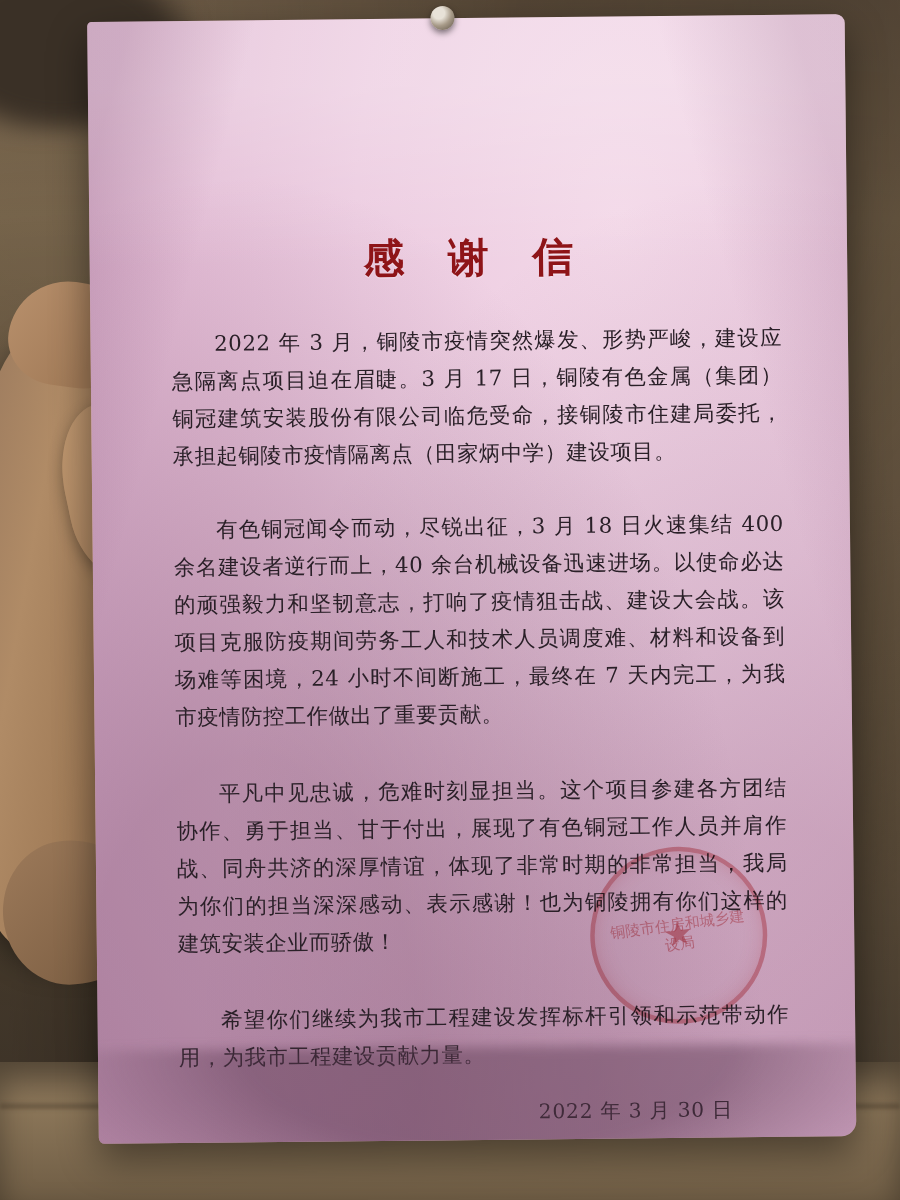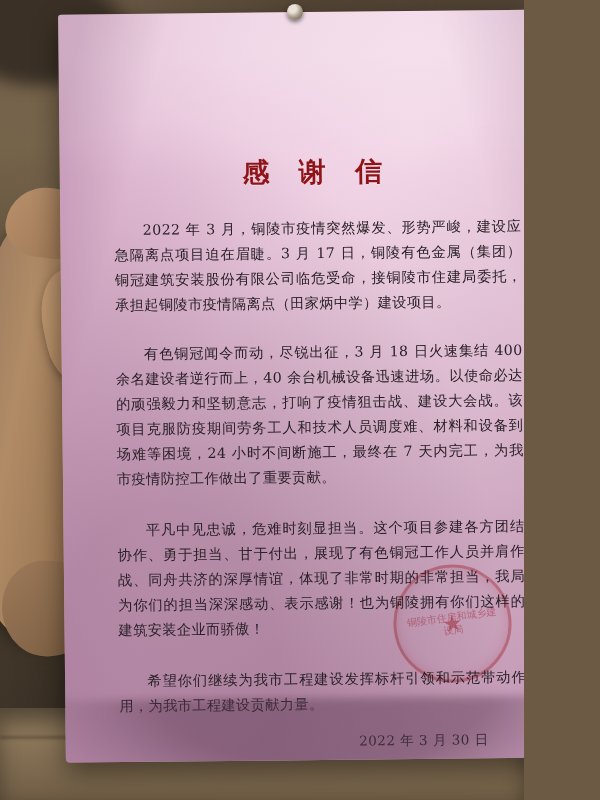--- a/index.html
+++ b/index.html
@@ -10,21 +10,21 @@
     width: 600px;
     height: 800px;
     overflow: hidden;
     font-family: "DejaVu Sans", sans-serif;
     background: #6d5a45;
   }
 
   
   .scene {
     position: relative;
-    width: 524px;
+    width: 600px;
     height: 800px;
     overflow: hidden;
     background:
       linear-gradient(180deg, #6b5a47 0%, #7a6850 18%, #6e5d48 42%, #5e4f3c 70%, #4e4234 100%);
   }
   
   .ground-tex {
     position: absolute;
     inset: 0;
     background-image:

